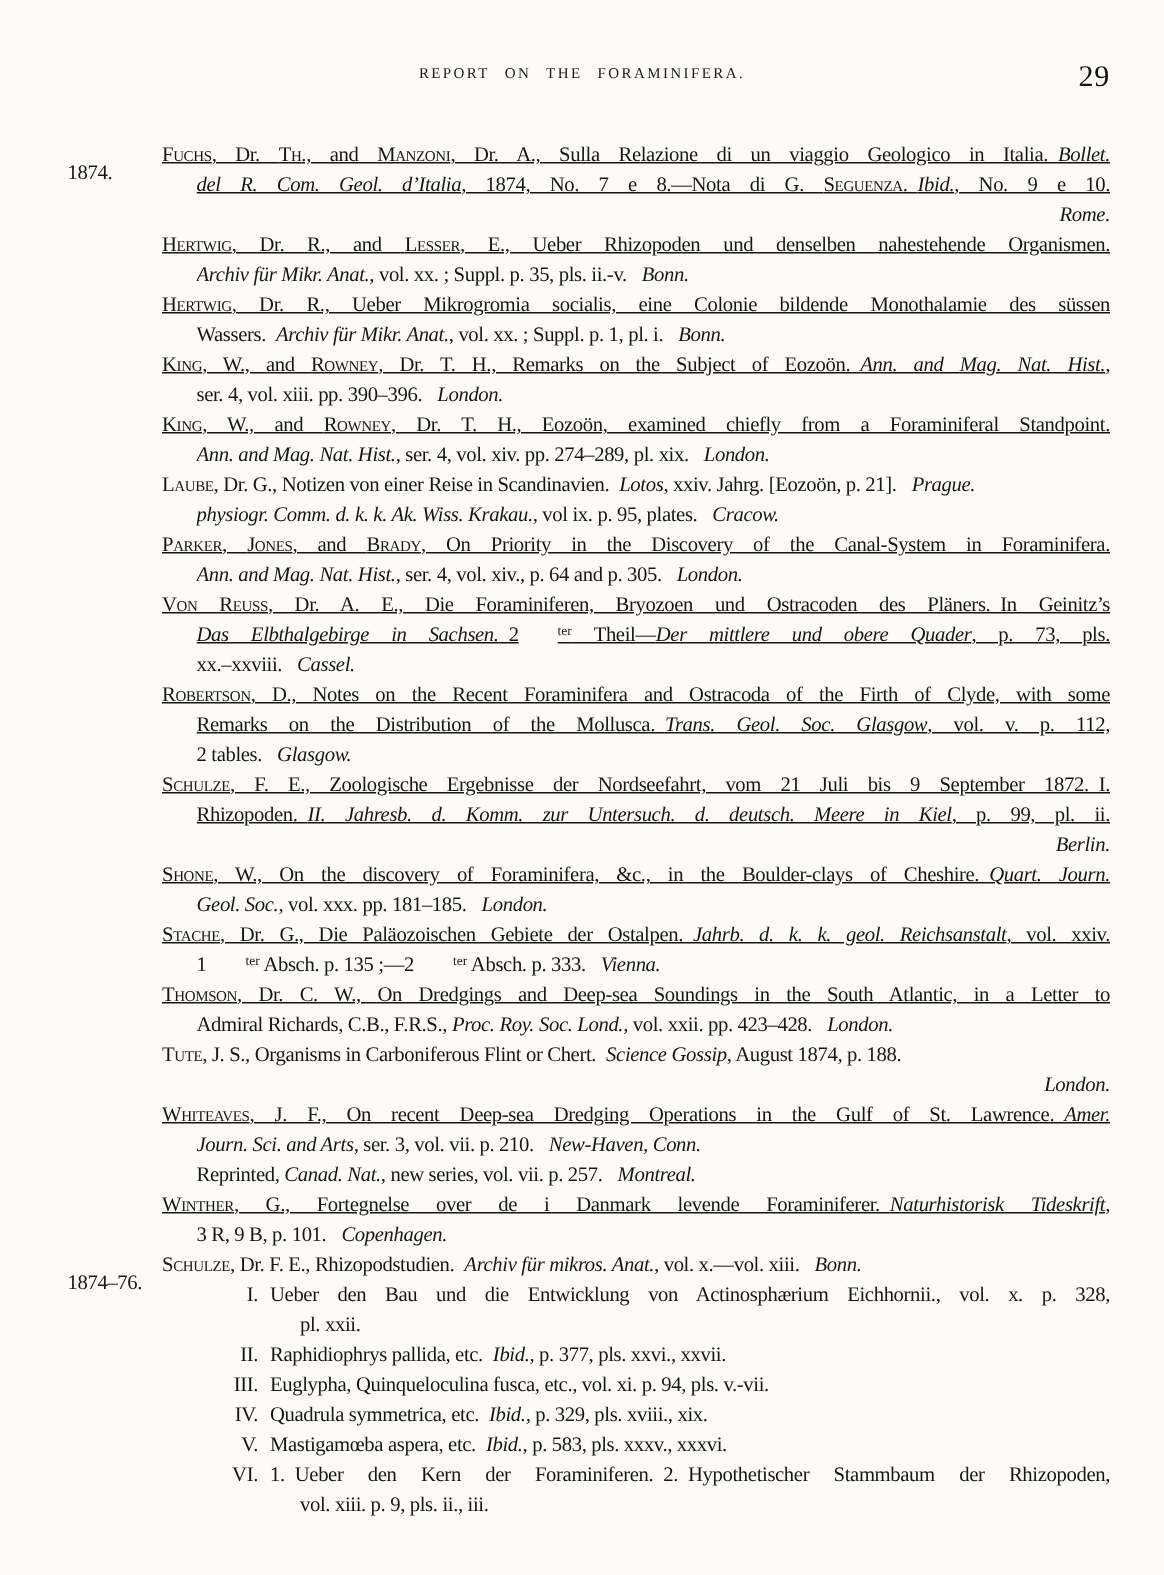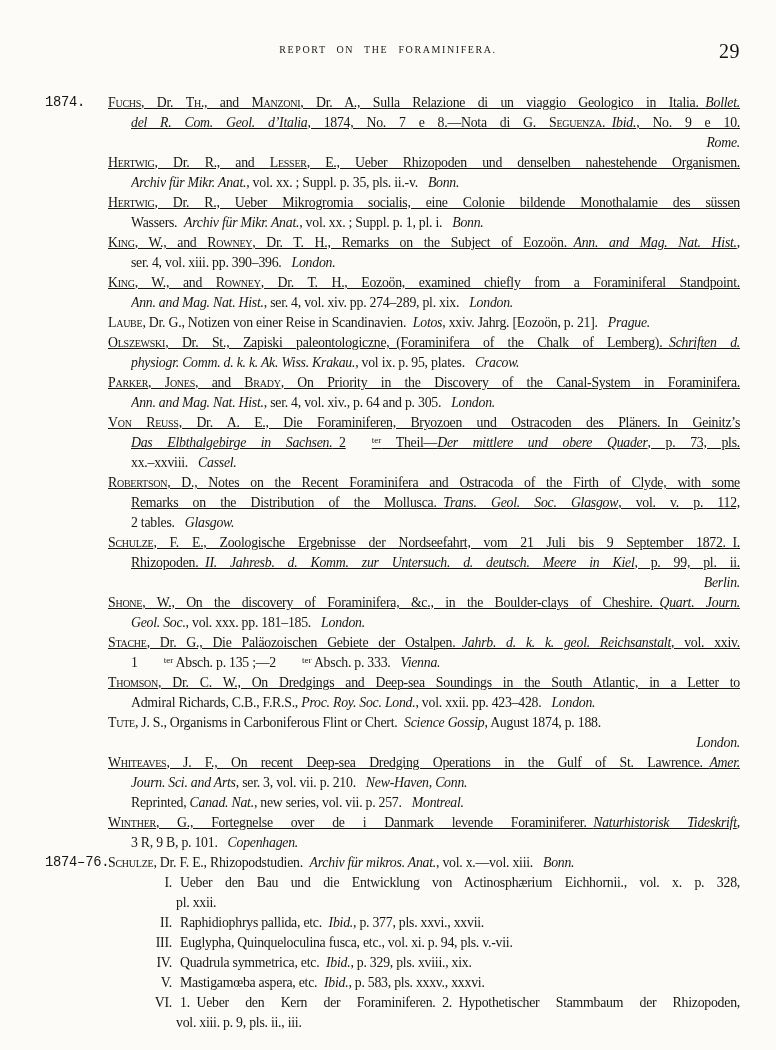--- a/index.html
+++ b/index.html
@@ -38,29 +38,28 @@
   }
   .bib {
     margin: 27px 36px 0 108px;
     font-size: 13.8px;
     letter-spacing: -0.25px;
     line-height: 20px;
   }
   .group { position: relative; }
   .year-label {
     position: absolute;
-    left: -63px; top: 0;
+    left: -63px; top: 12px;
     white-space: nowrap;
-    font-family: Liberation Mono, monospace;
   }
   .line { height: 20px; overflow: hidden; }
   .line.flexline { display: flex; justify-content: flex-start; align-items: baseline; }
   .line.jf { text-align: justify; text-align-last: justify; text-decoration: underline; }
   .ind1 { margin-left: 23px; }
-  .ind2 { margin-left: 68px; }
+  .ind2 { margin-left: 92px; }
   .line.rt-only { text-align: right; font-family: Liberation Serif, serif; }
   .sub { display: flex; align-items: baseline; }
   .num {
     flex: 0 0 64px;
     text-align: right;
     margin-right: 8px;
     white-space: nowrap;
   }
   .sub .st { flex: 1 1 auto; }
   .sub .st.jf2 { text-align: justify; text-align-last: justify; }
@@ -114,21 +113,20 @@
             <span class="rt"><i>London.</i></span>
           </div>
         </div>
         <div class="entry">
           <div class="line flexline ind0">
             <span class="lt"><span class="sc">Laube</span>, Dr. G., Notizen von einer Reise in Scandinavien. <i>Lotos</i>, xxiv. Jahrg. [Eozoön, p. 21].</span>
             <span class="rt"><i>Prague.</i></span>
           </div>
         </div>
         <div class="entry">
-          <div class="line ind0 jf"><span class="sc">Olszewski</span>, Dr. St., Zapiski paleontologiczne, (Foraminifera of the Chalk of Lemberg). <i>Schriften d.</i></div>
           <div class="line flexline ind1">
             <span class="lt"><i>physiogr. Comm. d. k. k. Ak. Wiss. Krakau.</i>, vol ix. p. 95, plates.</span>
             <span class="rt"><i>Cracow.</i></span>
           </div>
         </div>
         <div class="entry">
           <div class="line ind0 jf"><span class="sc">Parker</span>, <span class="sc">Jones</span>, and <span class="sc">Brady</span>, On Priority in the Discovery of the Canal-System in Foraminifera.</div>
           <div class="line flexline ind1">
             <span class="lt"><i>Ann. and Mag. Nat. Hist.</i>, ser. 4, vol. xiv., p. 64 and p. 305.</span>
             <span class="rt"><i>London.</i></span>

